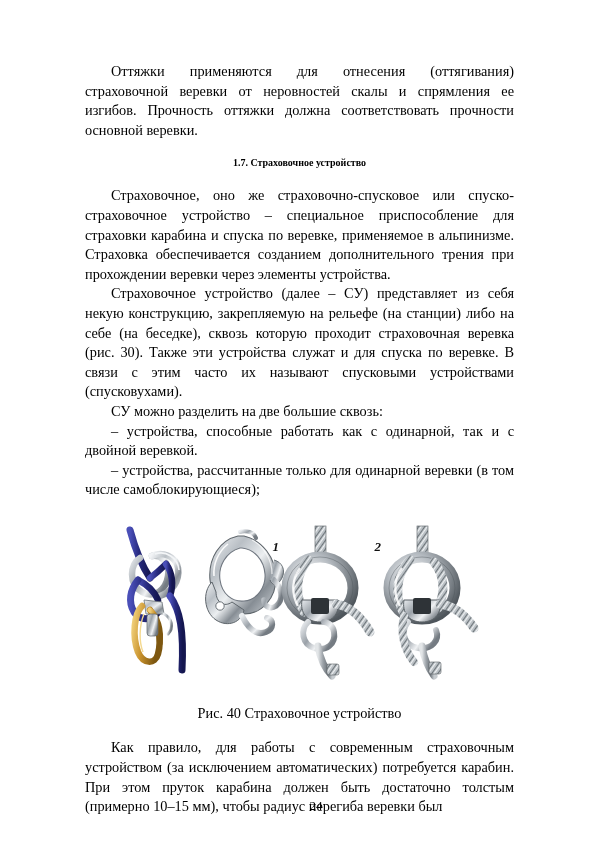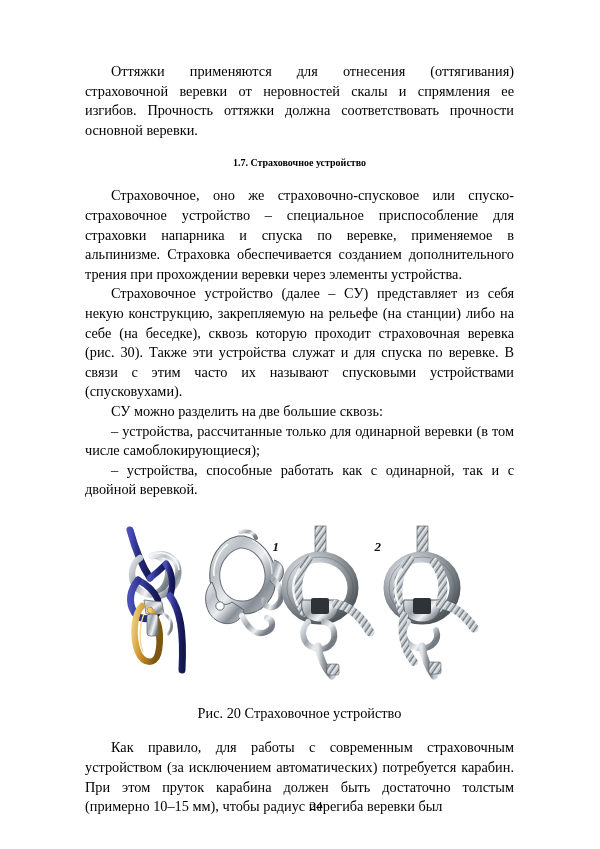--- a/index.html
+++ b/index.html
@@ -100,25 +100,25 @@
   <div class="content">
 
     <p class="body-par">Оттяжки применяются для отнесения (оттягивания) страховочной веревки от неровностей скалы и спрямления ее изгибов. Прочность оттяжки должна соответствовать прочности основной веревки.</p>
 
     <div class="gap-small"></div>
 
     <h2 class="section-heading">1.7. Страховочное устройство</h2>
 
     <div class="gap-small"></div>
 
-    <p class="body-par">Страховочное, оно же страховочно-спусковое или спуско-страховочное устройство – специальное приспособление для страховки напарника и спуска по веревке, применяемое в альпинизме. Страховка обеспечивается созданием дополнительного трения при прохождении веревки через элементы устройства.</p>
+    <p class="body-par">Страховочное, оно же страховочно-спусковое или спуско-страховочное устройство – специальное приспособление для страховки карабина и спуска по веревке, применяемое в альпинизме. Страховка обеспечивается созданием дополнительного трения при прохождении веревки через элементы устройства.</p>
     <p class="body-par">Страховочное устройство (далее – СУ) представляет из себя некую конструкцию, закрепляемую на рельефе (на станции) либо на себе (на беседке), сквозь которую проходит страховочная веревка (рис. 30). Также эти устройства служат и для спуска по веревке. В связи с этим часто их называют спусковыми устройствами (спусковухами).</p>
     <p class="body-par">СУ можно разделить на две большие сквозь:</p>
+    <p class="body-par">– устройства, способные работать как с одинарной, так и с двойной веревкой.</p>
     <p class="body-par">– устройства, рассчитанные только для одинарной веревки (в том числе самоблокирующиеся);</p>
-    <p class="body-par">– устройства, способные работать как с одинарной, так и с двойной веревкой.</p>
 
     <div style="height:18px"></div>
 
     <div class="figure-block">
       <div class="figure-canvas">
 
         <svg class="fig-svg" width="400" height="170" viewBox="0 0 400 170">
           <defs>
             <linearGradient id="gMetal" x1="0" y1="0" x2="1" y2="1">
               <stop offset="0%" stop-color="#f2f4f6"></stop>
@@ -249,21 +249,21 @@
           </g>
         </svg>
 
         <span class="fig-label l1">1</span>
         <span class="fig-label l2">2</span>
       </div>
     </div>
 
     <div style="height:16px"></div>
 
-    <p class="fig-caption">Рис. 20 Страховочное устройство</p>
+    <p class="fig-caption">Рис. 40 Страховочное устройство</p>
 
     <div style="height:15px"></div>
 
     <p class="body-par">Как правило, для работы с современным страховочным устройством (за исключением автоматических) потребуется карабин. При этом пруток карабина должен быть достаточно толстым (примерно 10–15 мм), чтобы радиус перегиба веревки был</p>
   </div>
 
   <div class="page-number">24</div>
 </div>
 
 </body></html>

